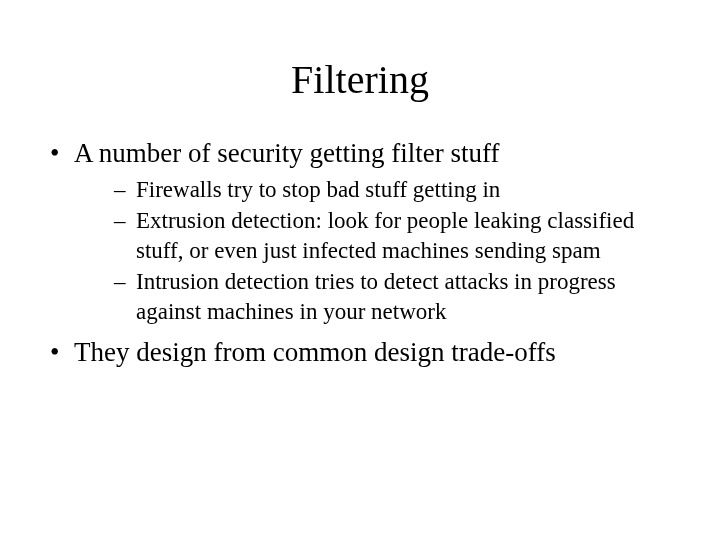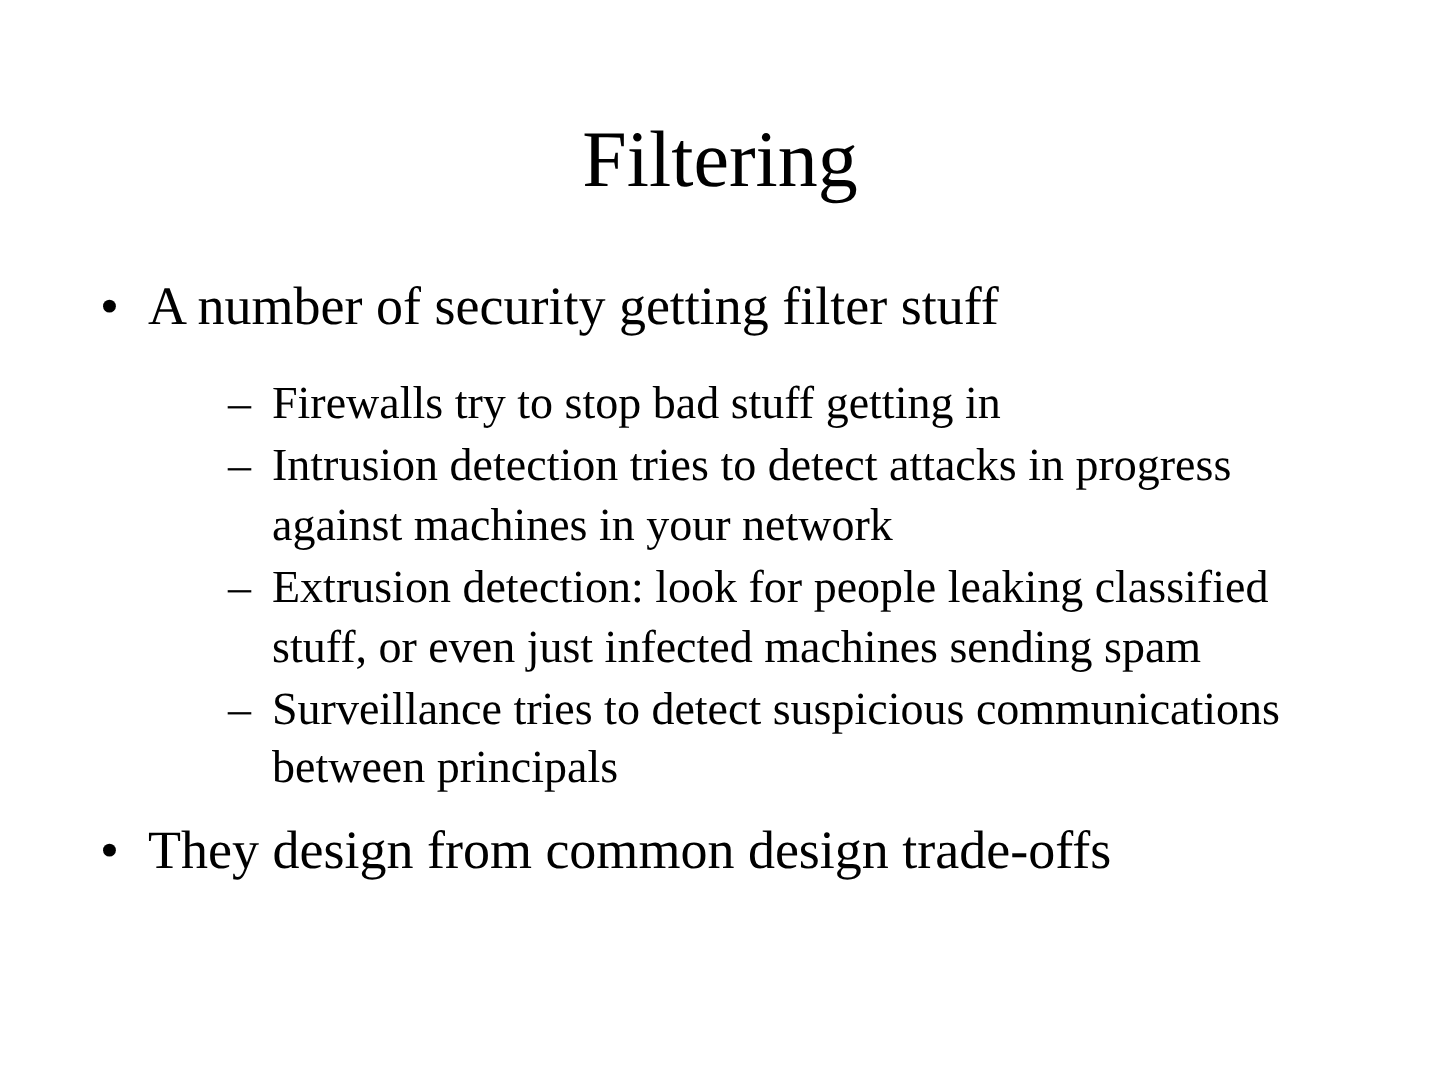--- a/index.html
+++ b/index.html
@@ -38,21 +38,21 @@
   ul.level1 > li::before {
     content: "•";
     position: absolute;
     left: 10px;
     top: 0;
     font-size: 27px;
   }
   ul.level2 {
     list-style: none;
     padding: 0;
-    margin: 16px 0 10px 0;
+    margin: 4px 0 10px 0;
   }
   ul.level2 > li {
     position: relative;
     padding-left: 62px;
     font-size: 23px;
     line-height: 1.28;
     margin-bottom: 2px;
   }
   ul.level2 > li::before {
     content: "–";
@@ -69,27 +69,24 @@
   <h1 class="title">Filtering</h1>
 
   <ul class="level1">
     <li>
       <span>A number of security getting filter stuff</span>
       <ul class="level2">
         <li>
           <span>Firewalls try to stop bad stuff getting in</span>
         </li>
         <li>
-          <span>Intrusion detection tries to detect attacks in progress against machines in your network</span>
-        </li>
-        <li>
           <span>Extrusion detection: look for people leaking classified stuff, or even just infected machines sending spam</span>
         </li>
         <li>
-          <span>Surveillance tries to detect suspicious communications between principals</span>
+          <span>Intrusion detection tries to detect attacks in progress against machines in your network</span>
         </li>
       </ul>
     </li>
     <li>
       <span>They design from common design trade-offs</span>
     </li>
   </ul>
 </div>
 
 </body></html>

